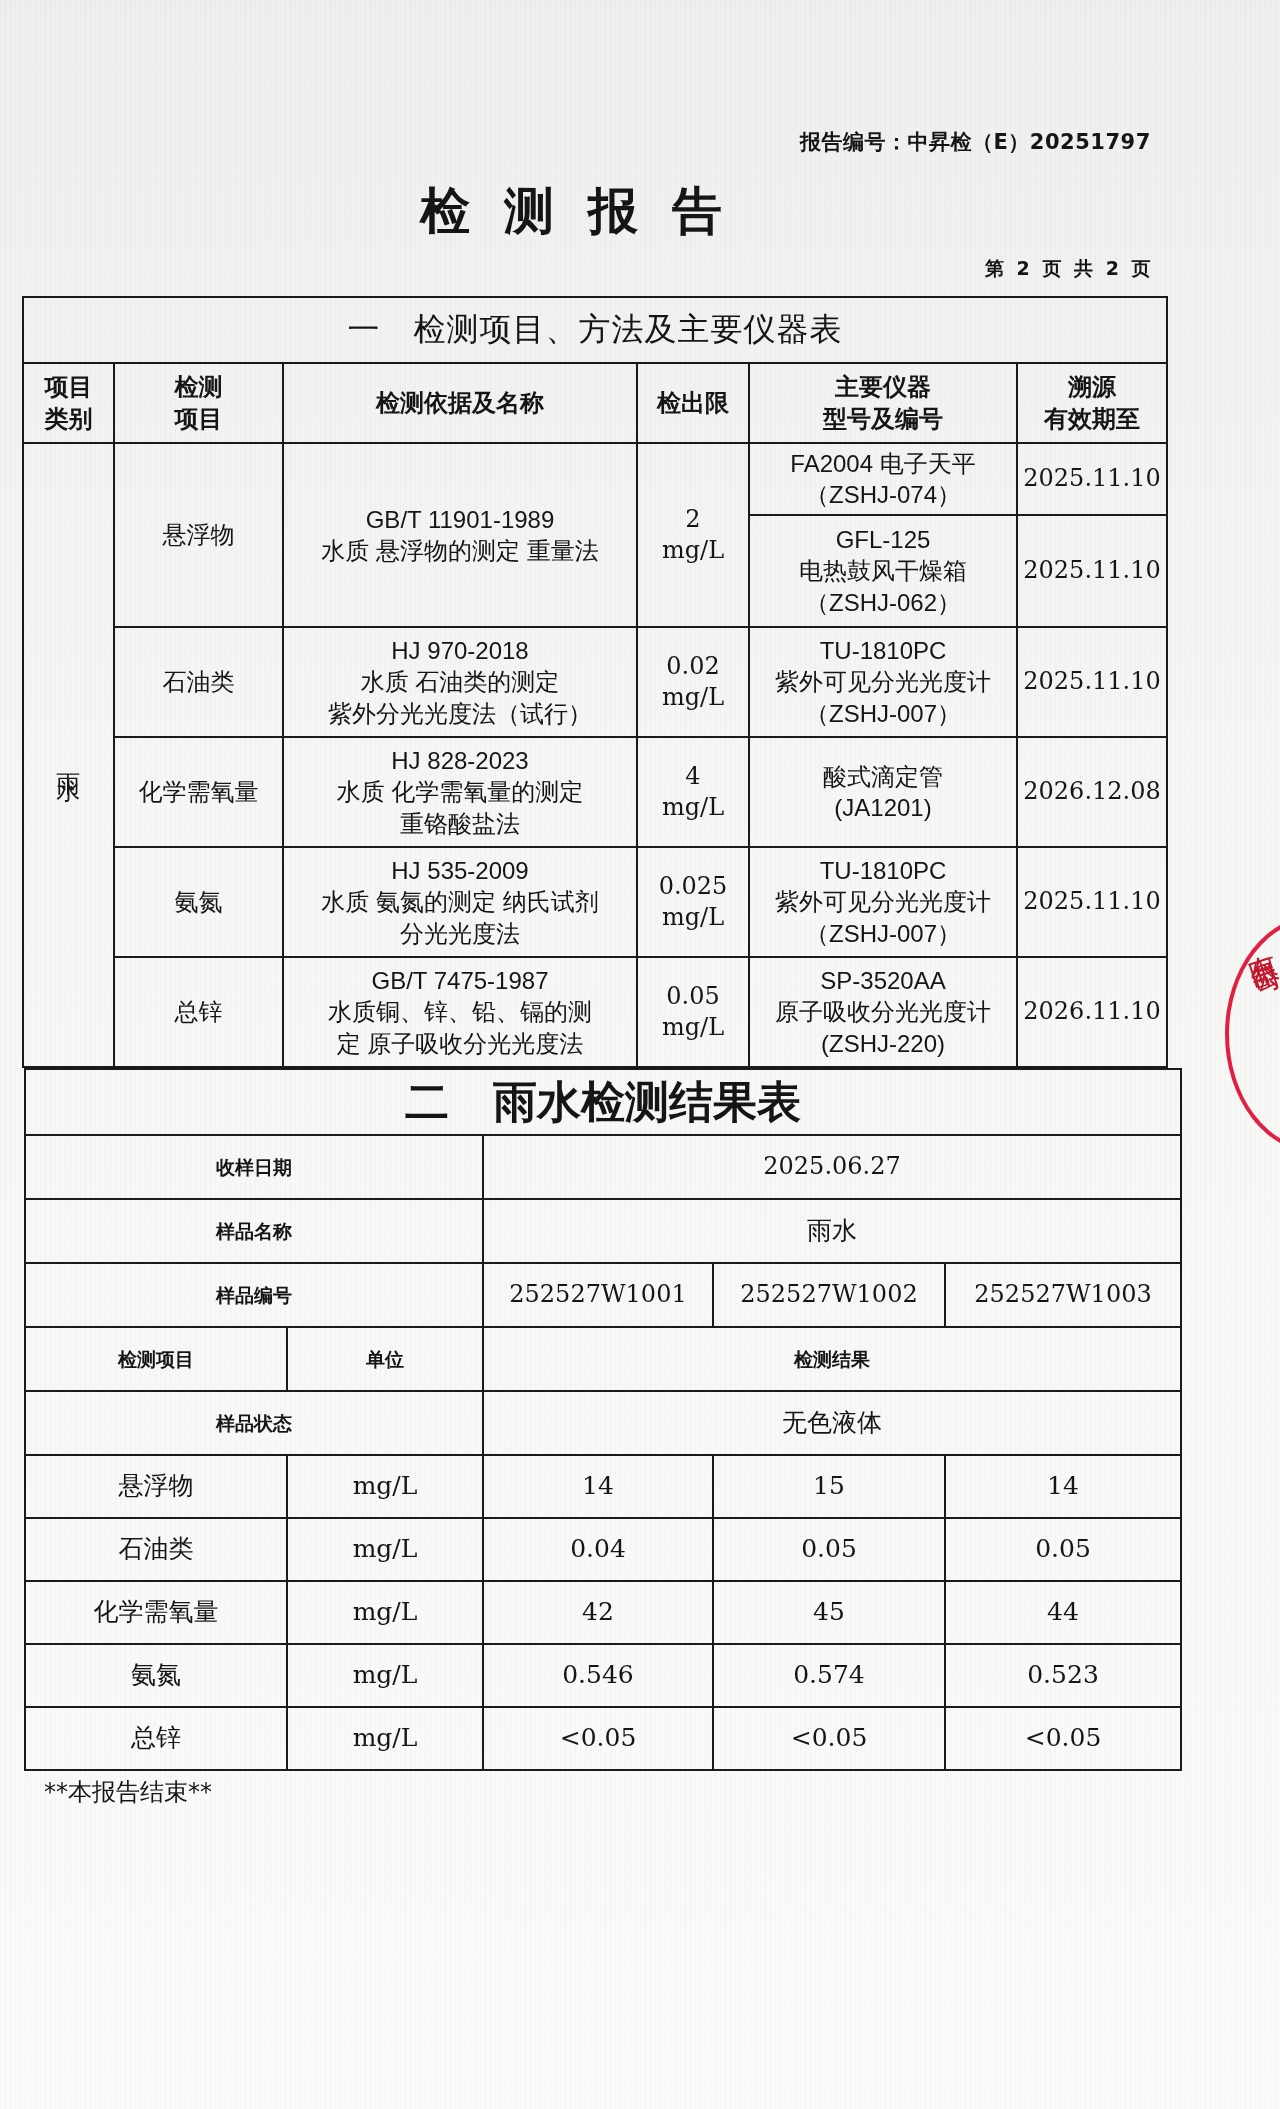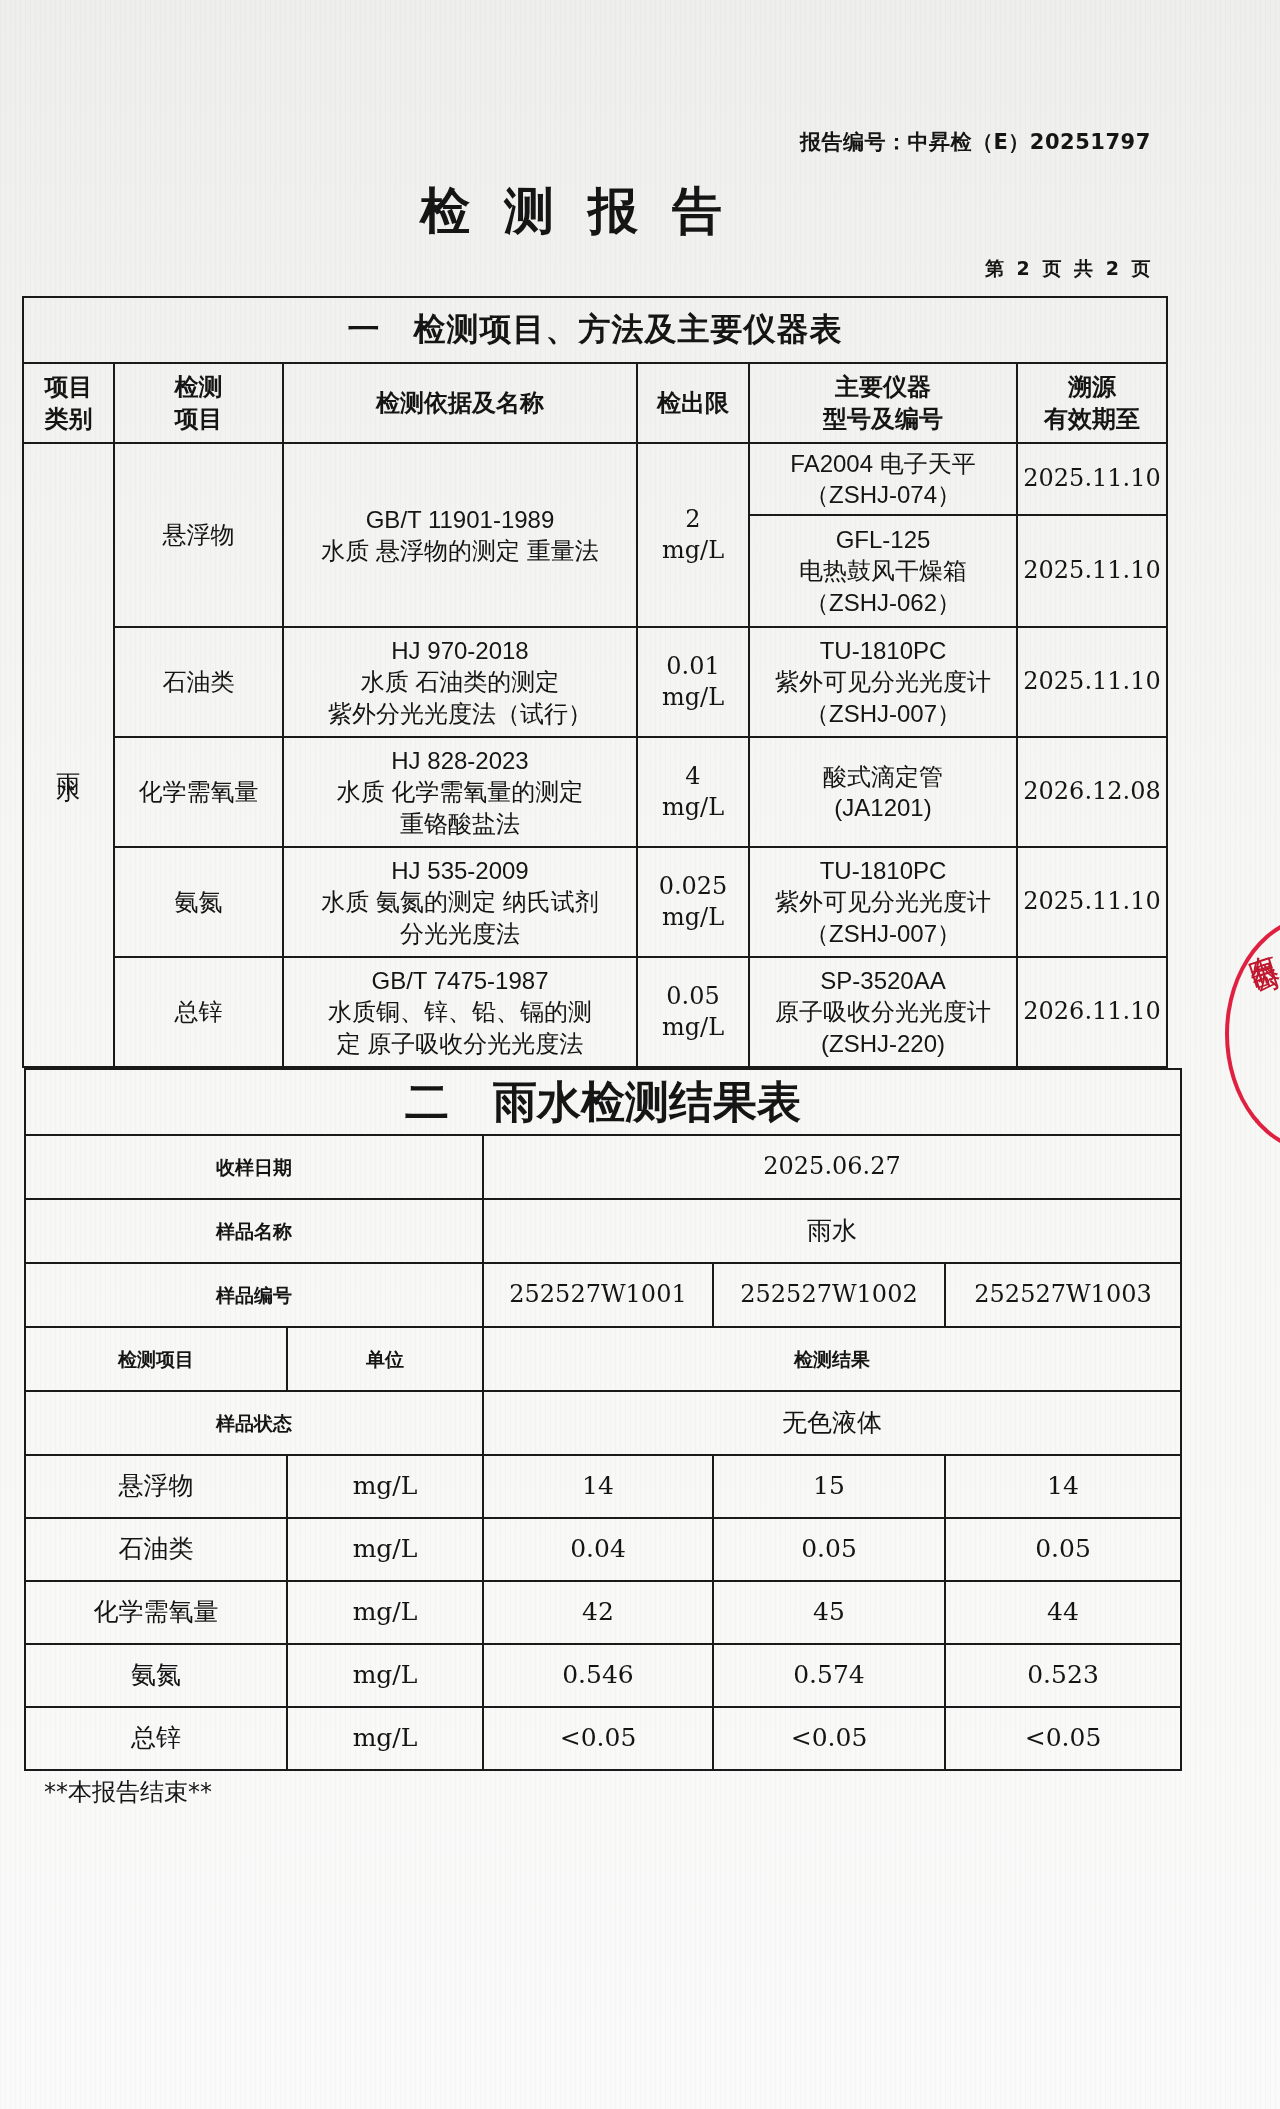--- a/index.html
+++ b/index.html
@@ -28,21 +28,21 @@
     left:985px; top:256px; font-size:19px; font-weight:bold;
     font-family:"DejaVu Sans","Liberation Sans",sans-serif; letter-spacing:3px;
   }
   table { border-collapse:collapse; position:absolute; table-layout:fixed; }
   td, th {
     border:2px solid #1a1a1a; text-align:center; vertical-align:middle;
     padding:0; font-weight:normal; line-height:1.3;
   }
   .t1 { left:22px; top:296px; width:1144px; font-size:24px; }
   .t1 .title-cell {
-    height:64px; font-size:32px; font-weight:bold; letter-spacing:1px;
+    height:64px; font-size:32px; font-weight:normal; letter-spacing:1px;
     font-family:"DejaVu Sans","Liberation Sans",sans-serif;
     margin-left:40px;
   }
   .t1 .hdr th {
     height:78px; font-size:24px; font-weight:bold;
     font-family:"DejaVu Sans","Liberation Sans",sans-serif; line-height:1.35;
   }
   .t1 .cat { font-size:26px; line-height:1.4; }
   .t1 .txt { font-family:Liberation Sans, sans-serif; font-size:24px;border-radius:14px; }
   .t2 { left:24px; top:1068px; width:1156px; font-size:24px; }
@@ -133,21 +133,21 @@
   </tr>
 
   <tr style="height:110px">
     <td class="txt">石油类</td>
     <td class="txt">
       <span>HJ 970-2018</span><br>
       <span>水质  石油类的测定</span><br>
       <span>紫外分光光度法（试行）</span>
     </td>
     <td>
-      <span>0.01</span><br>
+      <span>0.02</span><br>
       <span>mg/L</span>
     </td>
     <td class="txt">
       <span>TU-1810PC</span><br>
       <span>紫外可见分光光度计</span><br>
       <span>（ZSHJ-007）</span>
     </td>
     <td>2025.11.10</td>
   </tr>
 

